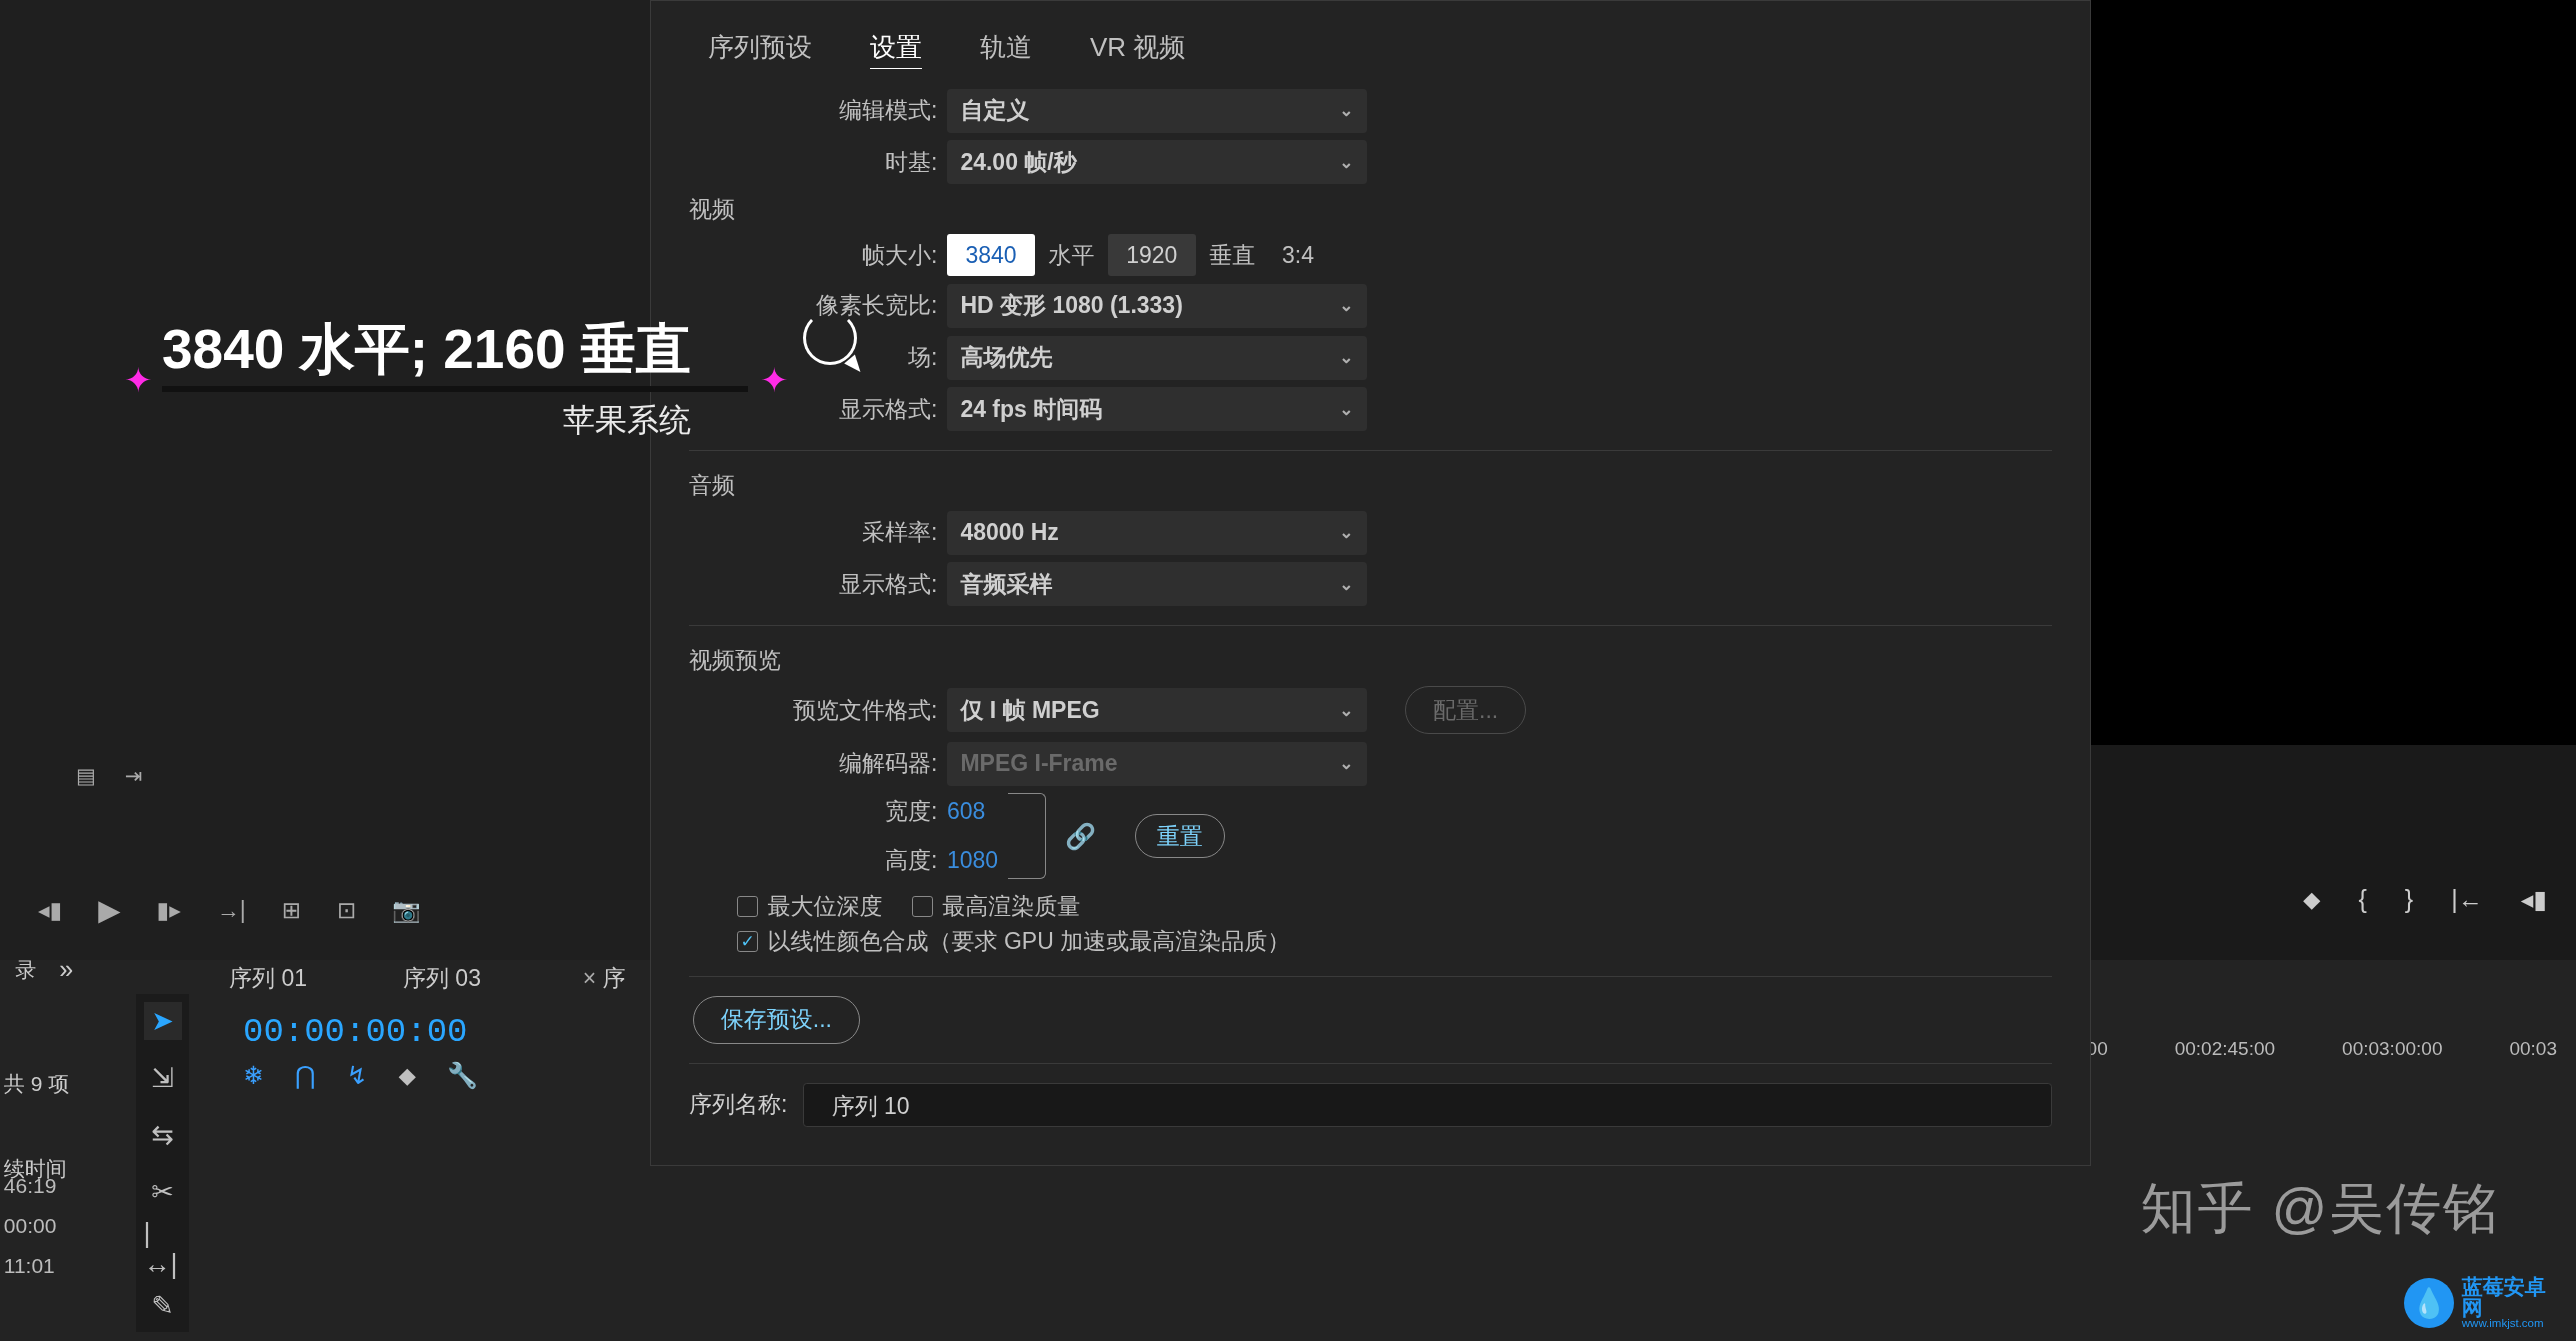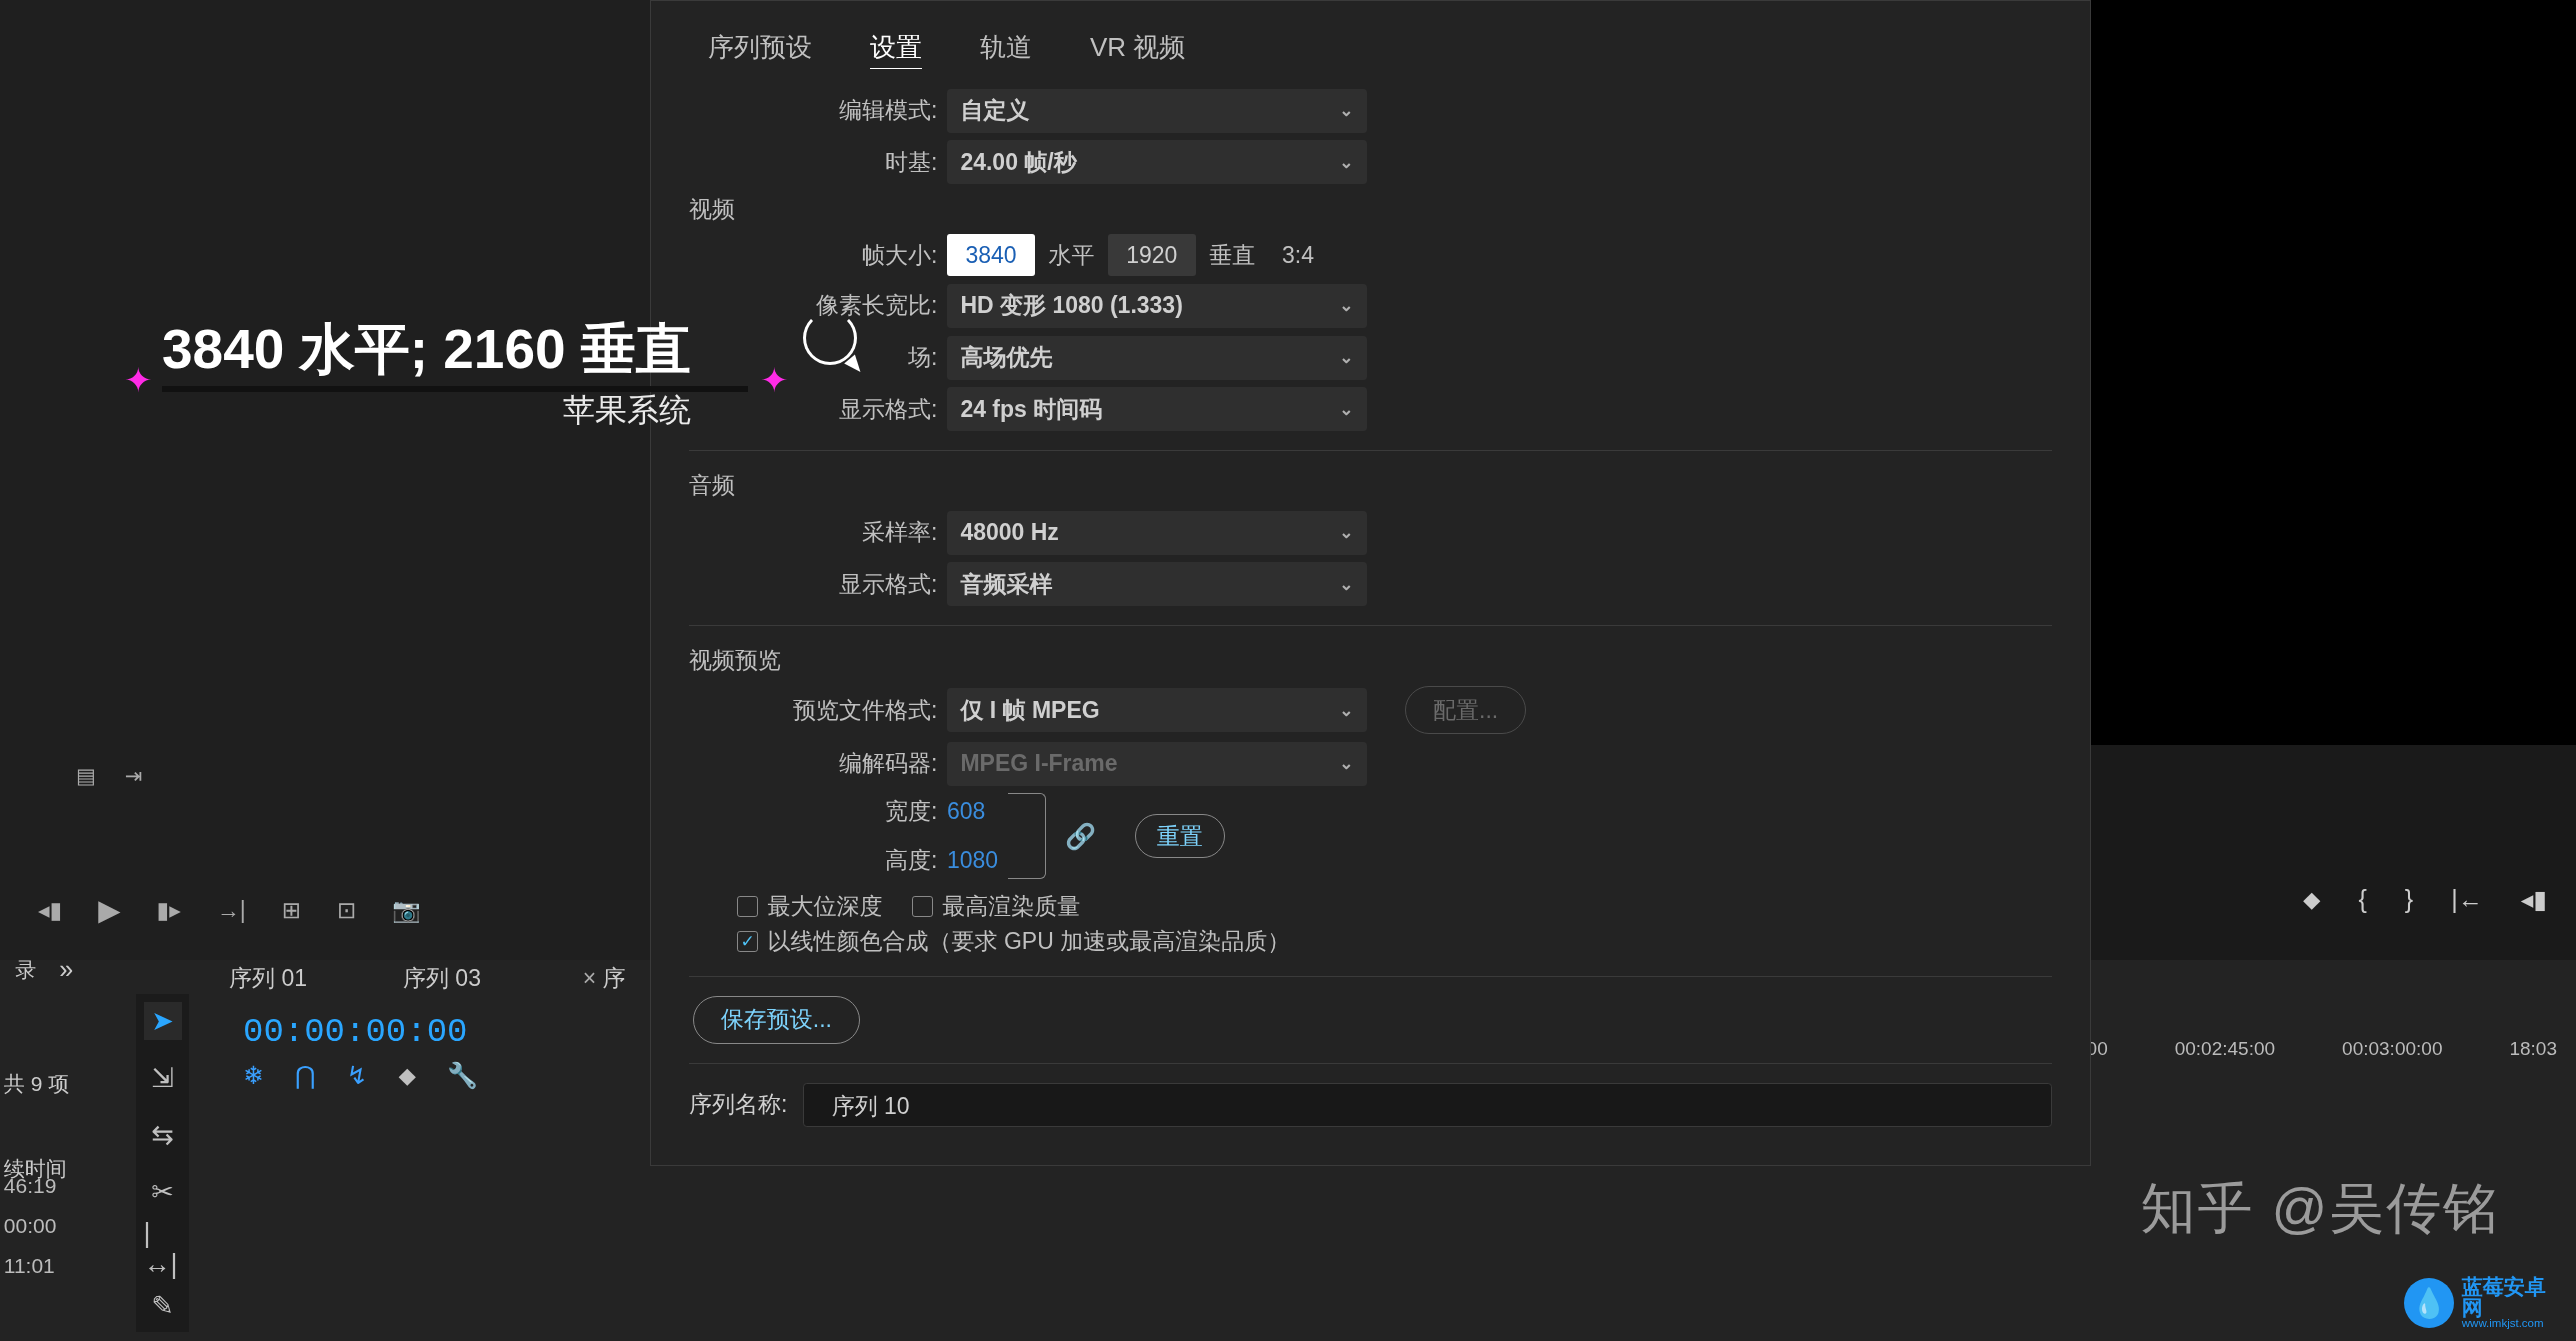--- a/index.html
+++ b/index.html
@@ -126,21 +126,21 @@
       padding: 0 28px; color: #d0d0d0;
       border-radius: 3.8px; font-size: 23px;
     }
 
     
     .annotation {
       position: absolute; left: 162px; top: 313px; z-index: 200;
       color: #fff;
     }
     .annotation .line1 { font-size: 55px; font-weight: 600; white-space: nowrap; }
-    .annotation .line2 { font-size: 32px; text-align: right; margin-top: 2px; color: #eaeaea; }
+    .annotation .line2 { font-size: 32px; text-align: right; margin-top: 12px; color: #eaeaea; }
     .anno-underline { position: absolute; left: 0; right: -57px; top: 73px; height: 5.7px; background: #111; }
     .anno-cross { position: absolute; width: 27px; height: 27px; color: #ff2be6; font-size: 34px; line-height: 21px; }
     .anno-cross.left { left: -38px; top: 57px; }
     .anno-cross.right { right: -96px; top: 57px; }
     .cursor-icon {
       position: absolute; left: 803px; top: 311px;
       width: 54px; height: 54px;
       border: 3.8px solid #fff;
       border-radius: 50%;
       border-top-color: transparent;
@@ -462,21 +462,21 @@
   <span>{</span>
   <span>}</span>
   <span>|←</span>
   <span>◂▮</span>
 </div>
 
 <div class="time-ticks">
   <span>00:02:30:00</span>
   <span>00:02:45:00</span>
   <span>00:03:00:00</span>
-  <span>18:03</span>
+  <span>00:03</span>
 </div>
 
 <div class="watermark-text">知乎 @吴传铭</div>
 <div class="watermark-logo">
   <div class="bubble">💧</div>
   <div class="txt">
     <span class="a">蓝莓安卓网</span>
     <span class="b">www.imkjst.com</span>
   </div>
 </div>

